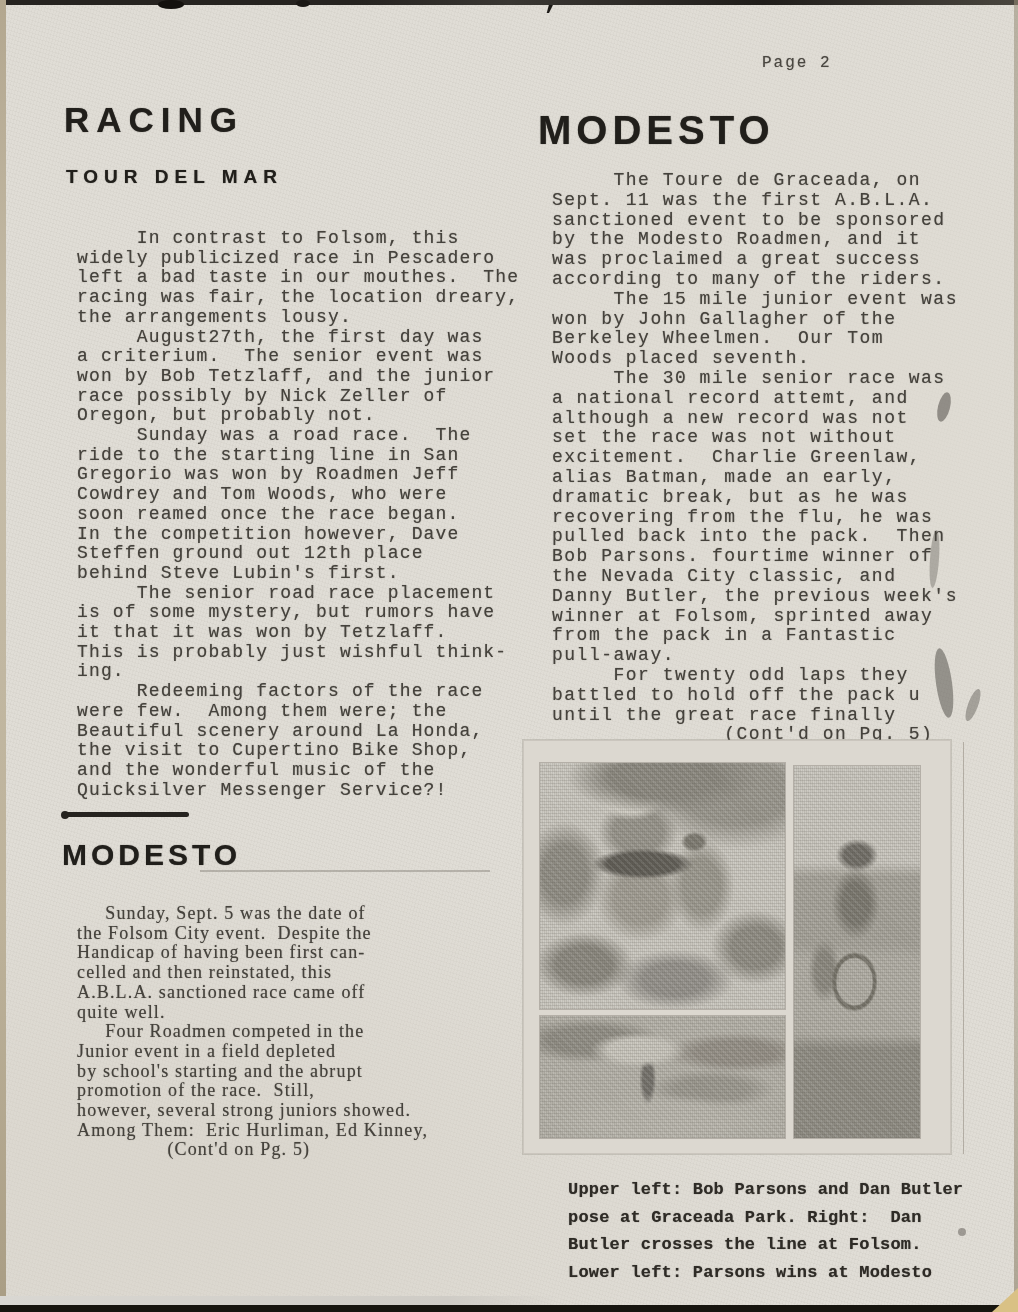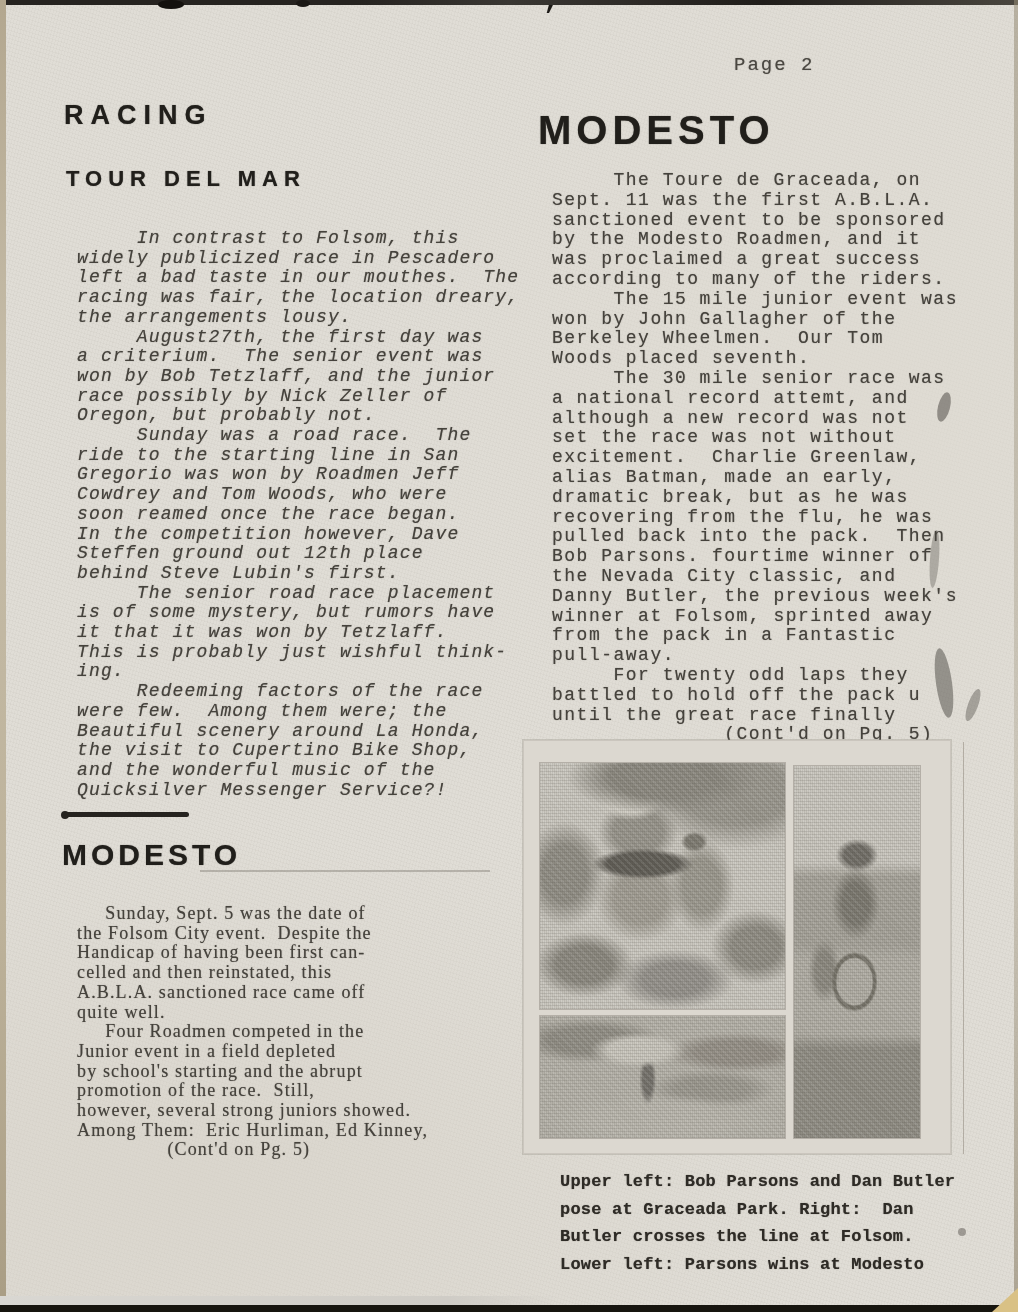--- a/index.html
+++ b/index.html
@@ -19,33 +19,33 @@
   .edge-left{position:absolute;left:0;top:0;width:6px;height:1312px;background:linear-gradient(180deg,#b3a78f,#c6bda9 30%,#bdb29a 70%,#a99d84);}
   .edge-right{position:absolute;right:0;top:0;width:4px;height:1312px;background:linear-gradient(180deg,rgba(150,140,118,.55),rgba(170,160,138,.35) 60%,rgba(140,128,104,.6));}
   .edge-bottom-dark{position:absolute;left:0;bottom:0;width:1018px;height:7px;background:#17150f;}
   .edge-bottom-light{position:absolute;left:0;bottom:7px;width:560px;height:9px;background:linear-gradient(90deg,#d9d7d2,#cfccc6 80%,rgba(207,204,198,0));}
   .corner-fold{position:absolute;right:0;bottom:0;width:0;height:0;border-left:26px solid transparent;border-bottom:24px solid #d9c185;}
   .blob{position:absolute;border-radius:50%;}
   .topmark{position:absolute;left:542px;top:2px;font-size:26px;font-weight:bold;color:#1c1a17;}
 
   
   .h-big{position:absolute;font-family:"Liberation Sans","DejaVu Sans",sans-serif;font-weight:bold;color:#211f1b;text-shadow:0 0 1px rgba(33,31,27,.7);}
-  #h-racing{left:64px;top:100px;font-size:27px;letter-spacing:7px;}
-  #h-tourdelmar{left:66px;top:166px;font-size:22px;letter-spacing:6px;}
+  #h-racing{left:64px;top:100px;font-size:35px;letter-spacing:7px;}
+  #h-tourdelmar{left:66px;top:166px;font-size:19px;letter-spacing:6px;}
   #h-folsom{left:62px;top:838px;font-size:30px;letter-spacing:4px;}
   #h-modesto{left:538px;top:108px;font-size:40px;letter-spacing:5px;}
 
   
   .tw{position:absolute;white-space:pre;margin:16px;font-family:"Liberation Mono","DejaVu Sans Mono",monospace;
       font-size:18px;line-height:19.7px;letter-spacing:1.15px;color:#45423c;
       text-shadow:0 0 1px rgba(64,61,55,.55);}
-  #body-tdm{left:61px;top:213px;font-style:italic;}
+  #body-tdm{left:61px;top:213px;}
   #body-folsom{left:61px;top:888px;font-family:Liberation Serif, serif;}
   #body-modesto{left:536px;top:155px;letter-spacing:1.5px;line-height:19.8px;}
-  #page-number{left:734px;top:54px;position:absolute;font-size:19px;letter-spacing:2px;color:#4a4741;text-shadow:0 0 1px rgba(70,66,60,.5);}
+  #page-number{left:762px;top:54px;position:absolute;font-size:16px;letter-spacing:2px;color:#4a4741;text-shadow:0 0 1px rgba(70,66,60,.5);}
 
   .divider{position:absolute;left:65px;top:812px;width:124px;height:5px;background:#26231f;border-radius:3px;}
   .divider:before{content:"";position:absolute;left:-4px;top:-1px;width:8px;height:8px;border-radius:50%;background:#26231f;}
   .folsom-rule{position:absolute;left:200px;top:870px;width:290px;height:2px;background:rgba(130,126,118,.45);}
 
   
   .collage{position:absolute;left:523px;top:740px;width:428px;height:414px;
     background:#dcd8d0;box-shadow:0 0 0 1px rgba(150,145,134,.35), inset 0 0 0 1px rgba(150,145,134,.25);}
   .photo{position:absolute;box-shadow:0 0 0 1px rgba(120,115,105,.4);}
   .grain{position:absolute;inset:0;
@@ -80,21 +80,21 @@
   #photo-r{left:271px;top:26px;width:126px;height:372px;
     background:
      radial-gradient(ellipse 26px 20px at 50% 24%, #6f6c65 0 50%, rgba(0,0,0,0) 82%),
      radial-gradient(ellipse 30px 45px at 49% 37%, #7b786f 0 45%, rgba(0,0,0,0) 80%),
      radial-gradient(ellipse 34px 44px at 48% 58%, rgba(0,0,0,0) 52%, #757268 56% 62%, rgba(0,0,0,0) 68%),
      radial-gradient(ellipse 20px 40px at 24% 55%, #8b887f 0 45%, rgba(0,0,0,0) 80%),
      linear-gradient(180deg, #c9c6be 0 26%, #a5a299 30% 48%, #b0ada4 52% 72%, #8f8c83 76% 100%),
      #b7b4ab;}
   .seam-v{position:absolute;left:963px;top:742px;width:1px;height:412px;background:rgba(135,128,115,.5);}
 
-  .caption{position:absolute;left:556px;top:1164px;white-space:pre;margin:4px;
+  .caption{position:absolute;left:556px;top:1164px;white-space:pre;margin:12px;
     font-family:"Liberation Mono","DejaVu Sans Mono",monospace;font-weight:bold;
     font-size:17px;line-height:27.5px;letter-spacing:0.2px;color:#2e2b26;
     text-shadow:0 0 1px rgba(40,37,32,.6);}
 </style>
 </head>
 <body>
 
 <div class="page">
 
   <div class="edge-top"></div>

